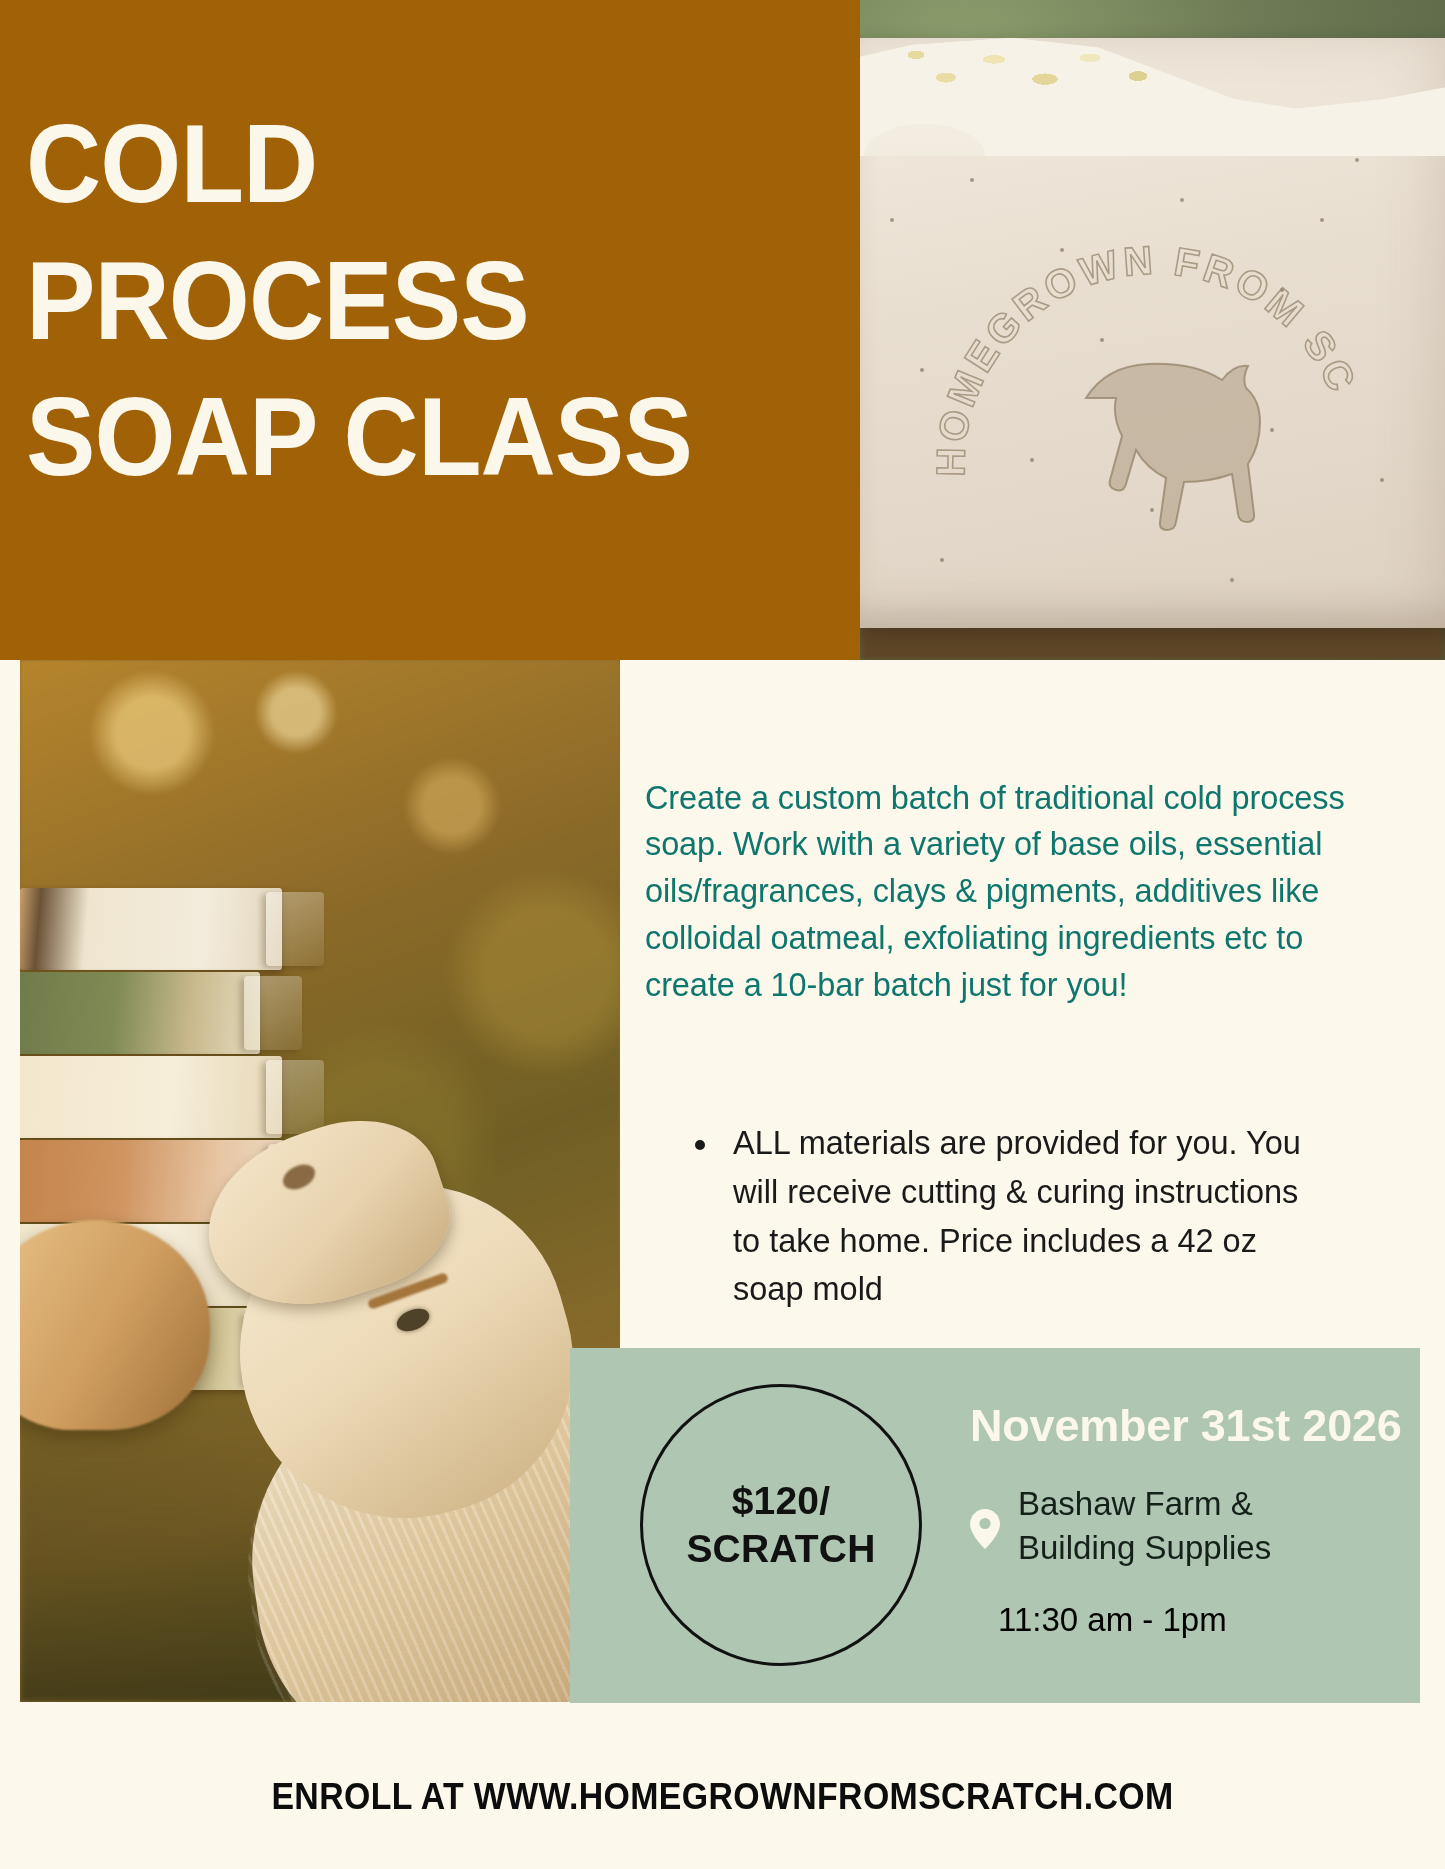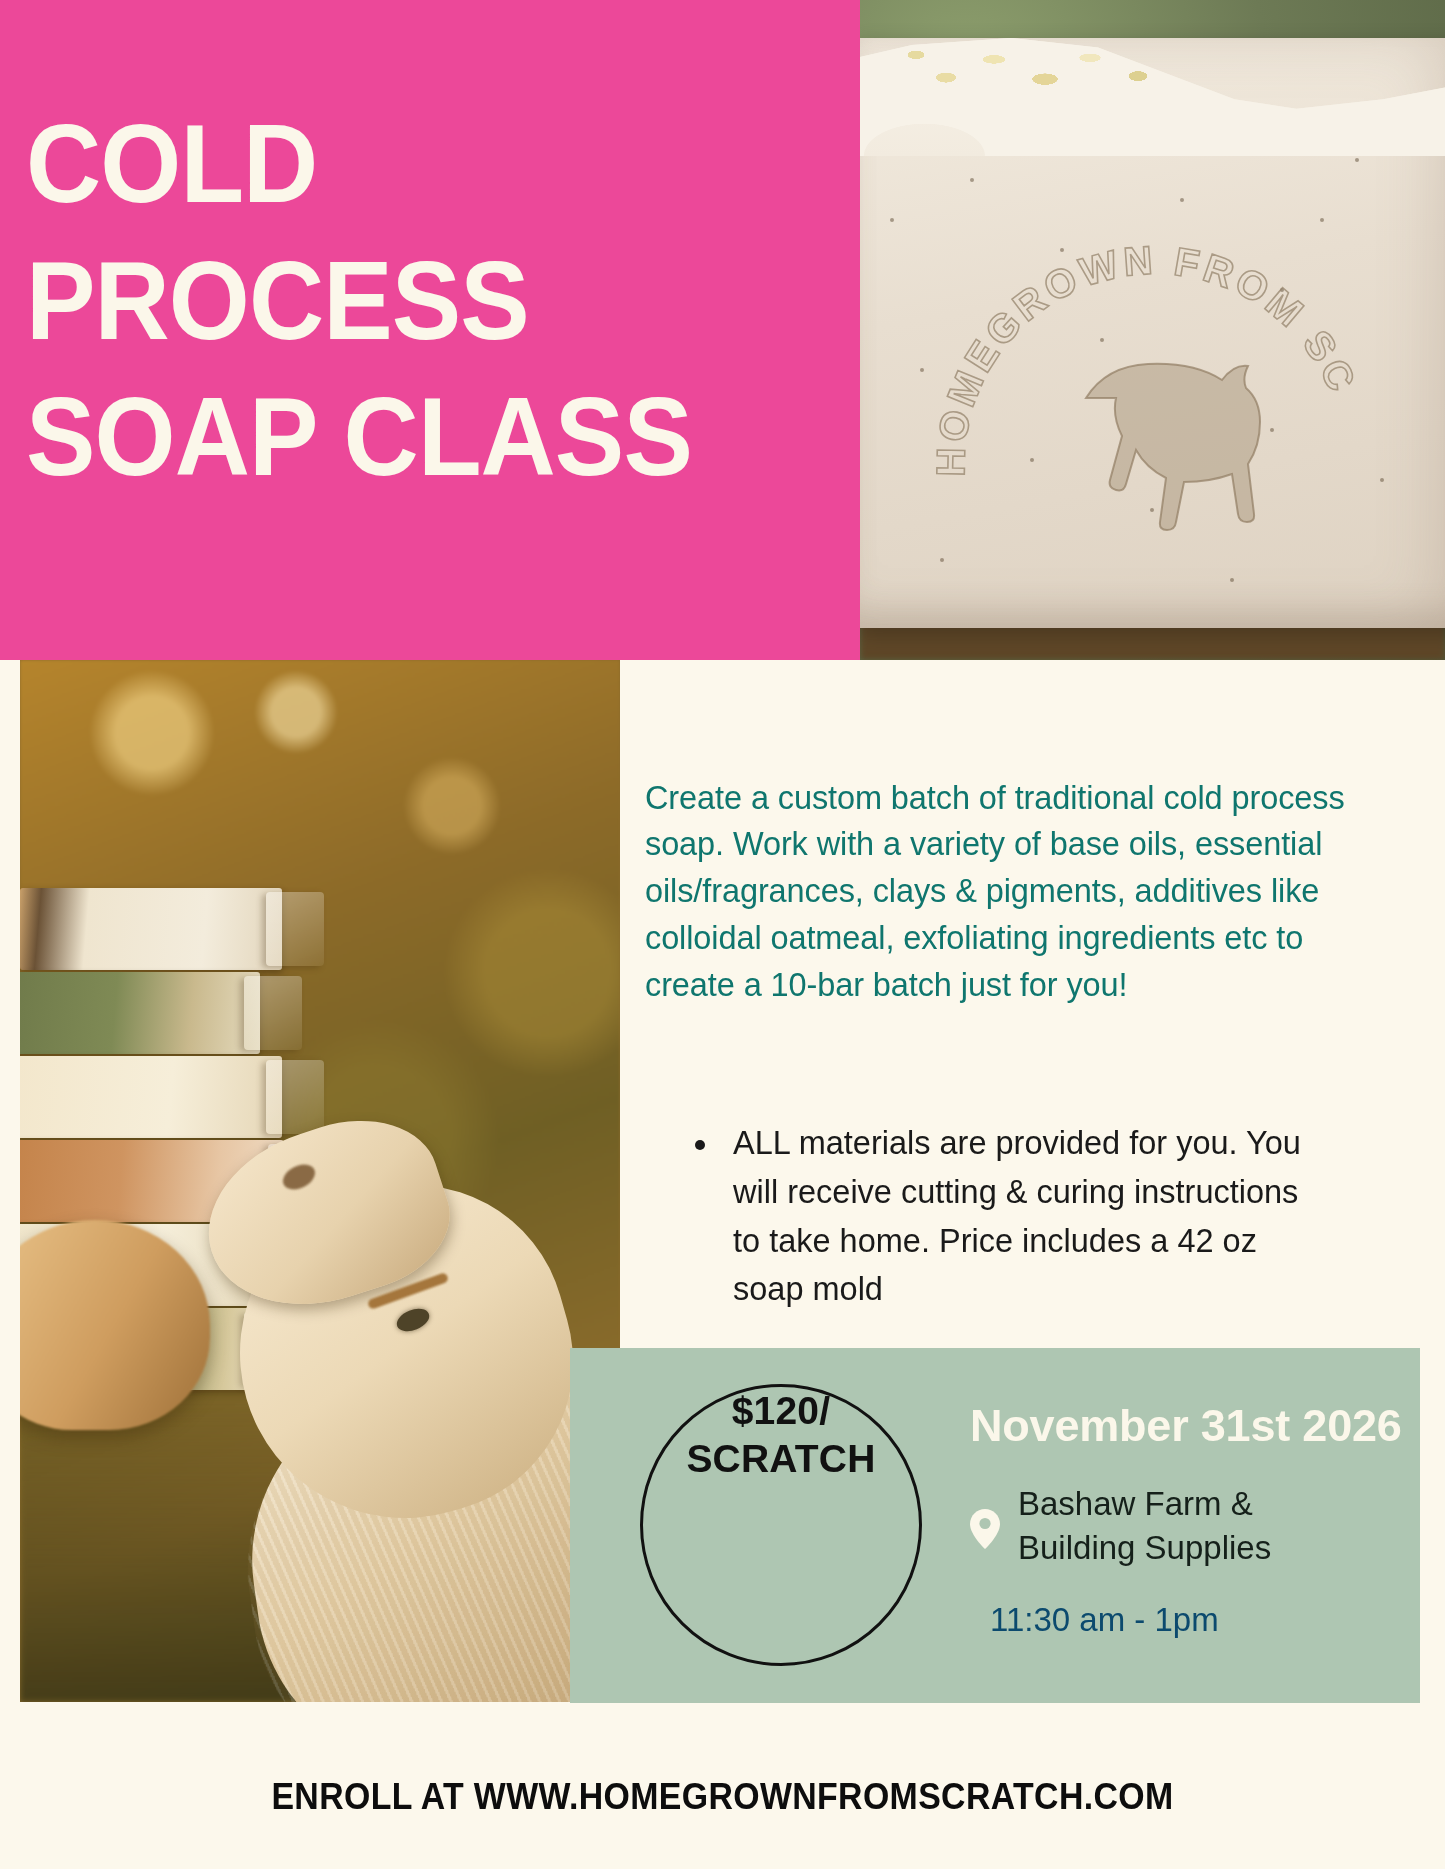--- a/index.html
+++ b/index.html
@@ -7,21 +7,21 @@
     width:1445px;height:1869px;
     background:#FCF8EC;
     font-family:"Liberation Sans", sans-serif;
     position:relative;overflow:hidden;
   }
   .poster{position:absolute;inset:0;}
 
   
   .header-green{
     position:absolute;left:0;top:0;width:860px;height:660px;
-    background:#ec4899;
+    background:#a16207;
   }
   .title{
     position:absolute;left:26px;top:96px;width:800px;
     color:#FBF7EA;
     font-family:"Liberation Sans", sans-serif;
     font-weight:bold;
     font-size:112px;
     line-height:1.22;
     letter-spacing:-1px;
     transform:scaleX(0.93);
@@ -190,42 +190,42 @@
   .bullets li{padding-left:12px;}
 
   
   .info-box{
     position:absolute;left:570px;top:1348px;width:850px;height:355px;
     background:#AEC6B2;
   }
   .price-circle{
     position:absolute;left:70px;top:36px;width:276px;height:276px;
     border:3.5px solid #111;border-radius:50%;
-    display:flex;align-items:flex-start;justify-content:center;
+    display:flex;align-items:center;justify-content:center;
     text-align:center;
   }
   .price-circle .pr{
     color:#111;font-weight:bold;font-size:39px;line-height:1.24;letter-spacing:.2px;
   }
   .event-block{position:absolute;left:400px;top:52px;width:430px;}
   .event-date{
     color:#FBF7EA;font-weight:bold;font-size:45px;letter-spacing:-.2px;
     white-space:nowrap;
   }
   .event-loc{
     margin-top:30px;display:flex;align-items:center;gap:18px;
   }
   .pin{flex:0 0 auto;margin-top:6px;}
   .pin svg{display:block;}
   .loc-text{
     color:#15201a;font-size:33px;line-height:1.32;
   }
   .event-time{
-    margin-top:32px;margin-left:20px;
-    color:#0c4a6e;font-size:33px;
+    margin-top:32px;margin-left:28px;
+    color:#000000;font-size:33px;
   }
 
   
   .footer{
     position:absolute;left:0;top:1776px;width:1445px;
     text-align:center;
     color:#0d0d0d;font-weight:bold;font-size:36px;letter-spacing:.4px;
     transform:scaleX(0.94);
   }
 </style>

